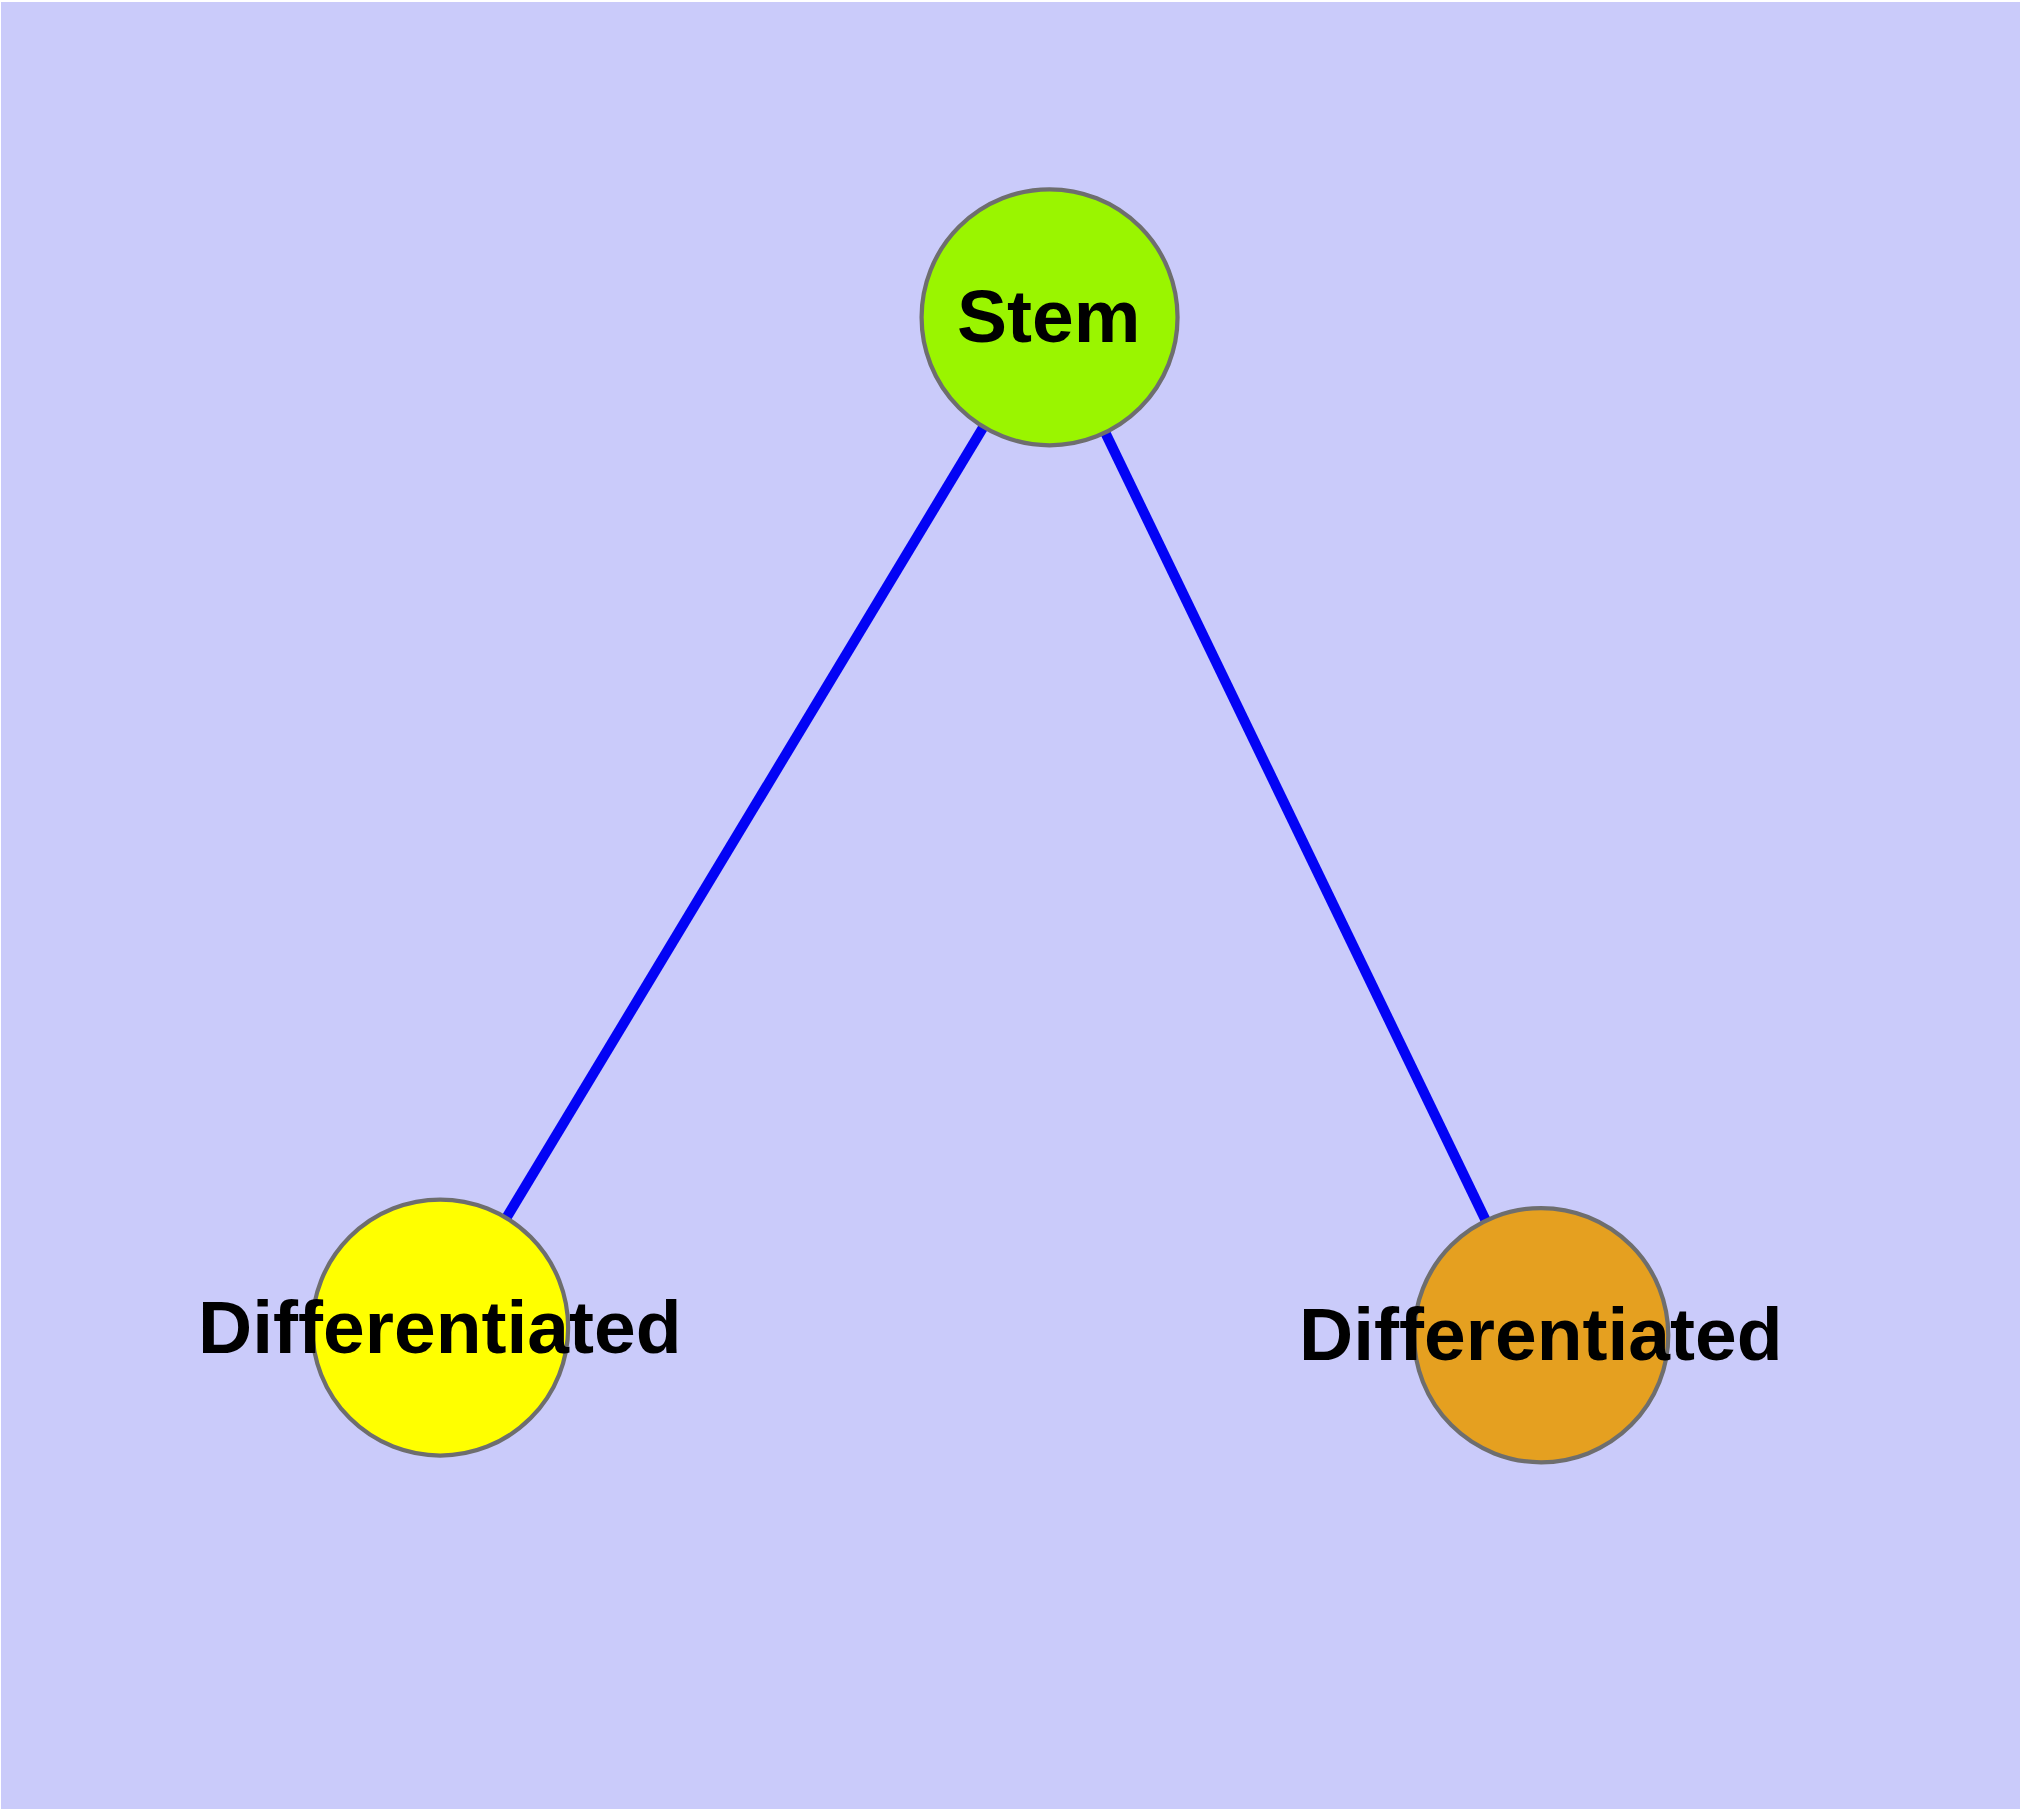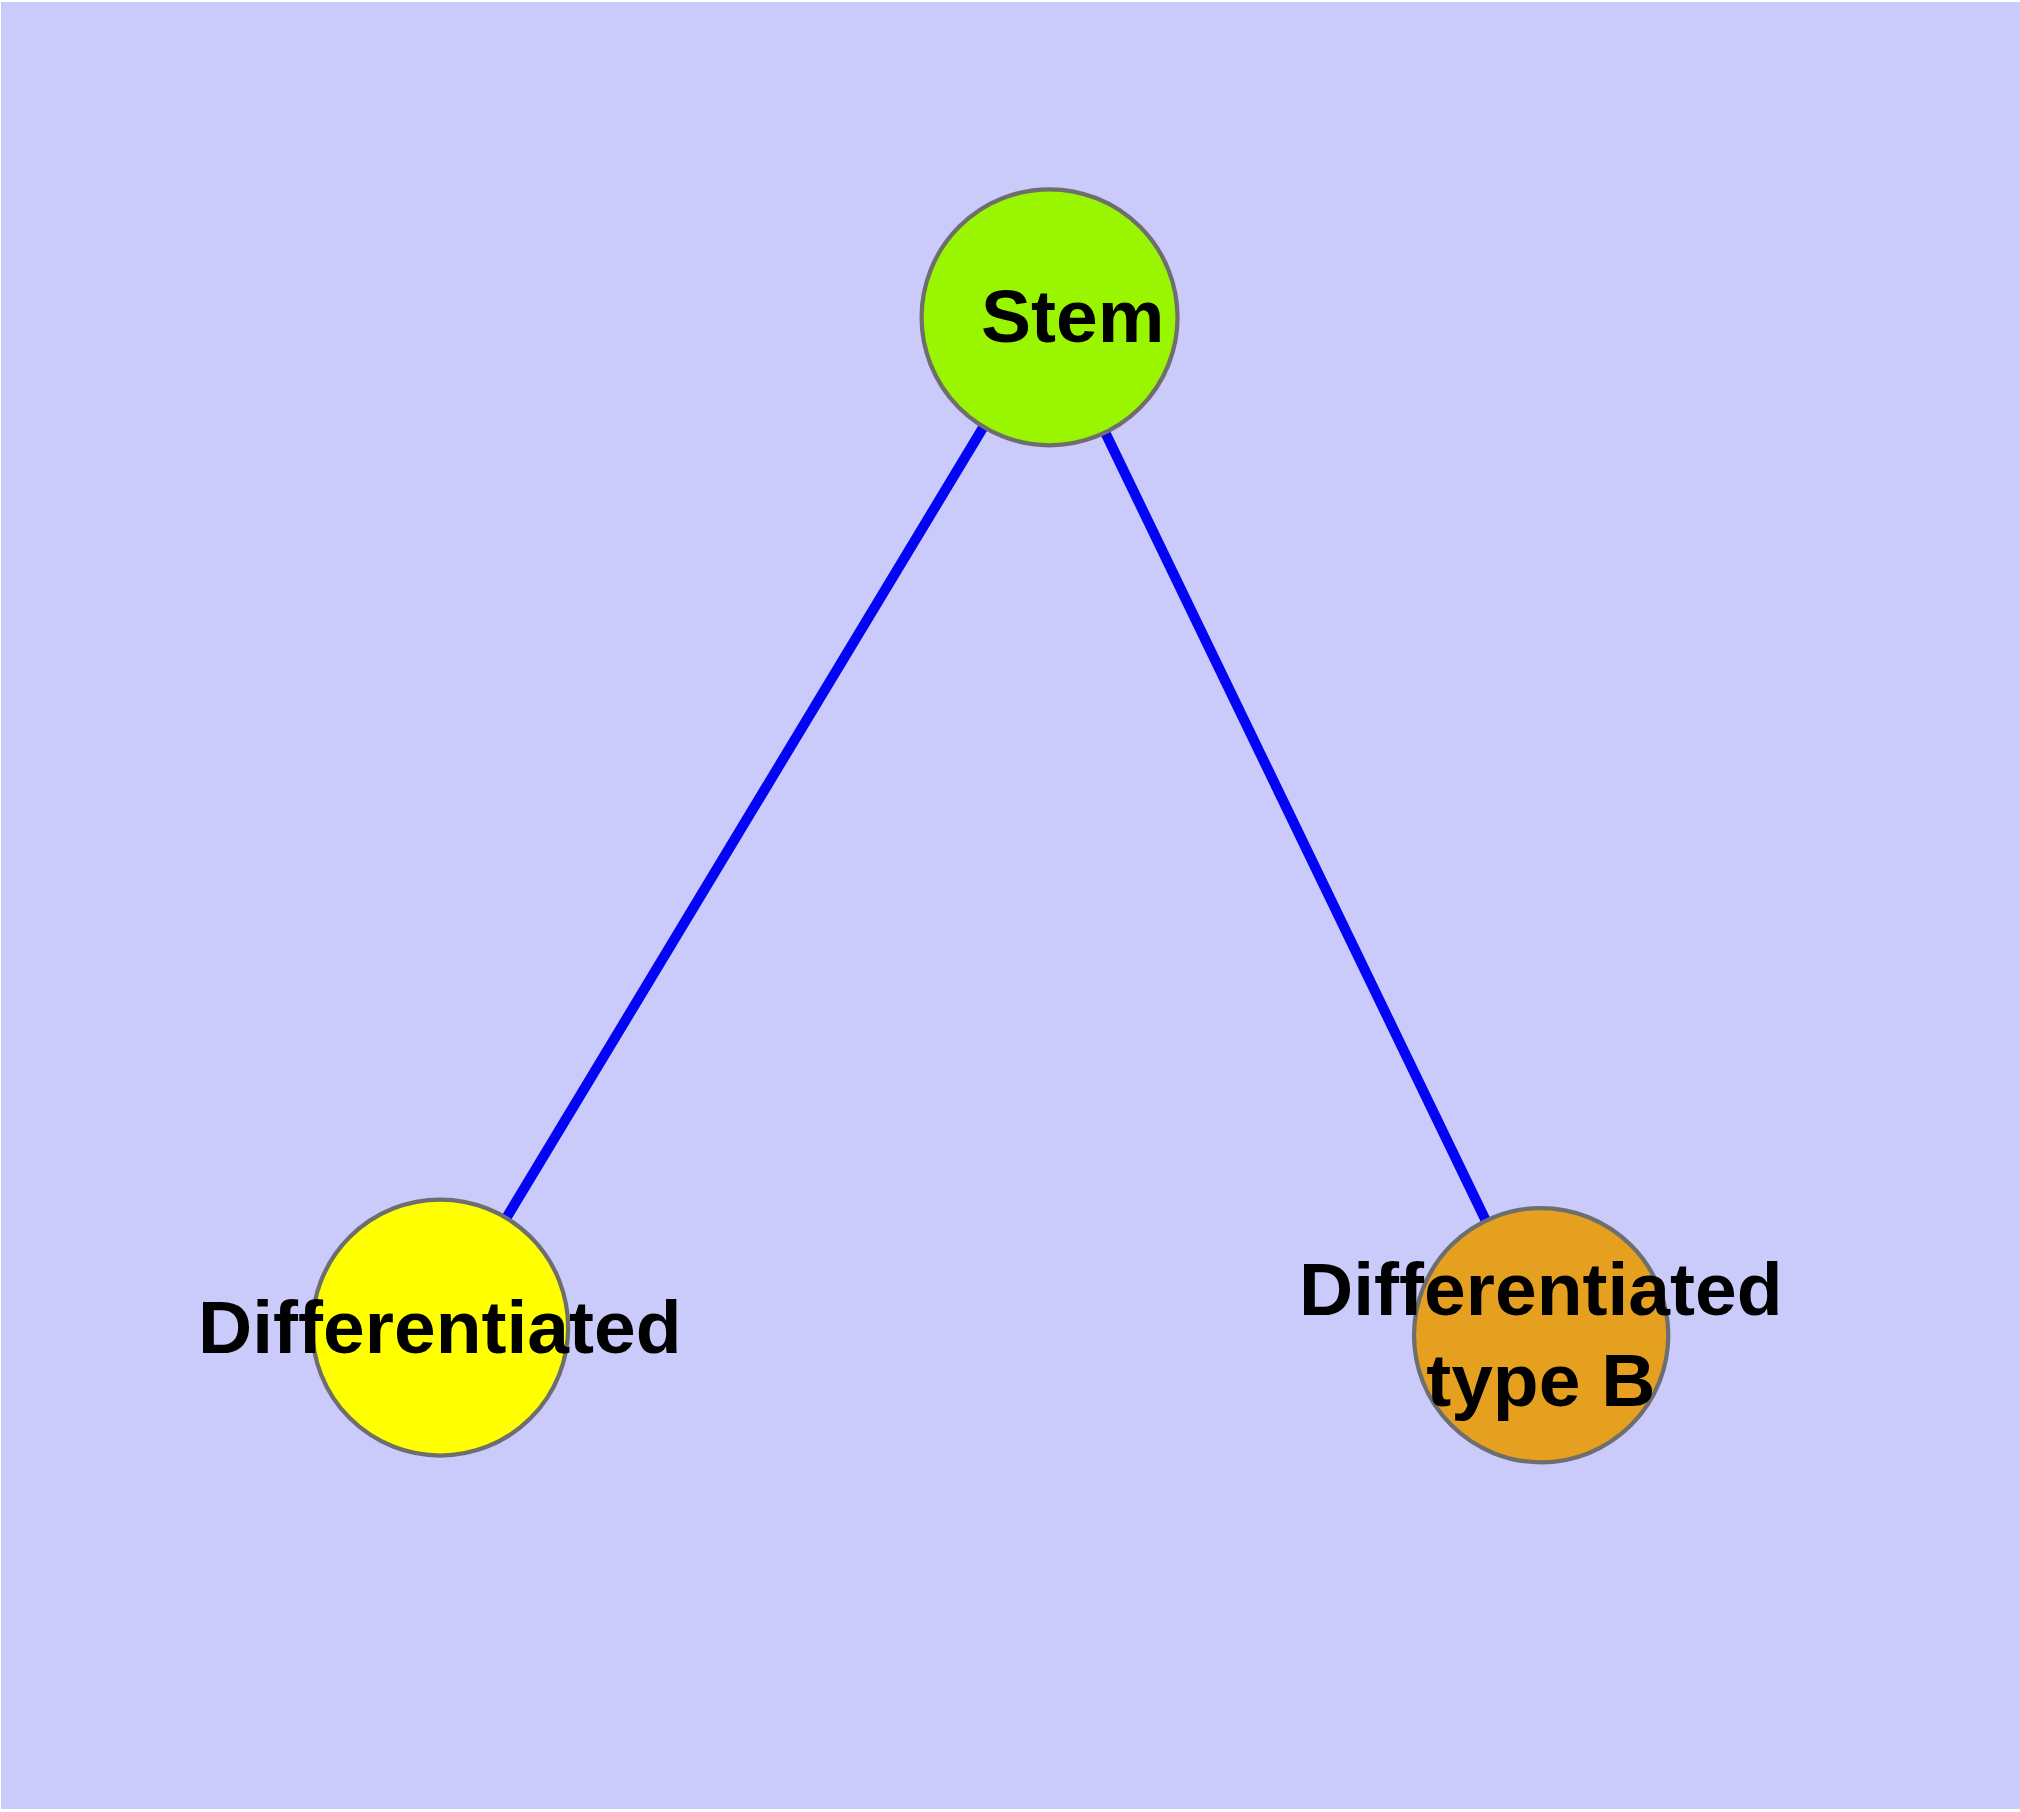--- a/index.html
+++ b/index.html
@@ -42,25 +42,24 @@
 
 <div class="canvas" style="background: rgb(202, 203, 250); width: 2020px; height: 1807px;">
   <svg id="graph-svg" width="2020" height="1807" viewBox="0 0 2383 2132">
       <line x1="1237" y1="372" x2="518" y2="1564" stroke="#0303f5" stroke-width="12"></line>
       <line x1="1237" y1="372" x2="1817" y2="1573" stroke="#0303f5" stroke-width="12"></line>
       <circle cx="1237" cy="372" r="151" fill="#9af500" stroke="#6e6e6e" stroke-width="5"></circle>
       <circle cx="518" cy="1564" r="151" fill="#ffff00" stroke="#6e6e6e" stroke-width="5"></circle>
       <circle cx="1817" cy="1573" r="150" fill="#e5a020" stroke="#6e6e6e" stroke-width="5"></circle>
     </svg>
   <div id="labels">
-      <div class="node-label" style="left: 1048px; top: 315px; color: rgb(0, 0, 0); margin-left: 24px;">
+      <div class="node-label" style="left: 1048px; top: 315px; color: rgb(0, 0, 0);">
         <span class="label-line">Stem</span>
       </div>
       <div class="node-label" style="left: 439px; top: 1326px; color: rgb(0, 0, 0);">
         <span class="label-line">Differentiated</span>
       </div>
       <div class="node-label" style="left: 1540px; top: 1333px; color: rgb(0, 0, 0);">
         <span class="label-line">Differentiated</span>
-        <span class="label-line">type B</span>
       </div>
     </div>
 </div>
 
 
 </body></html>

